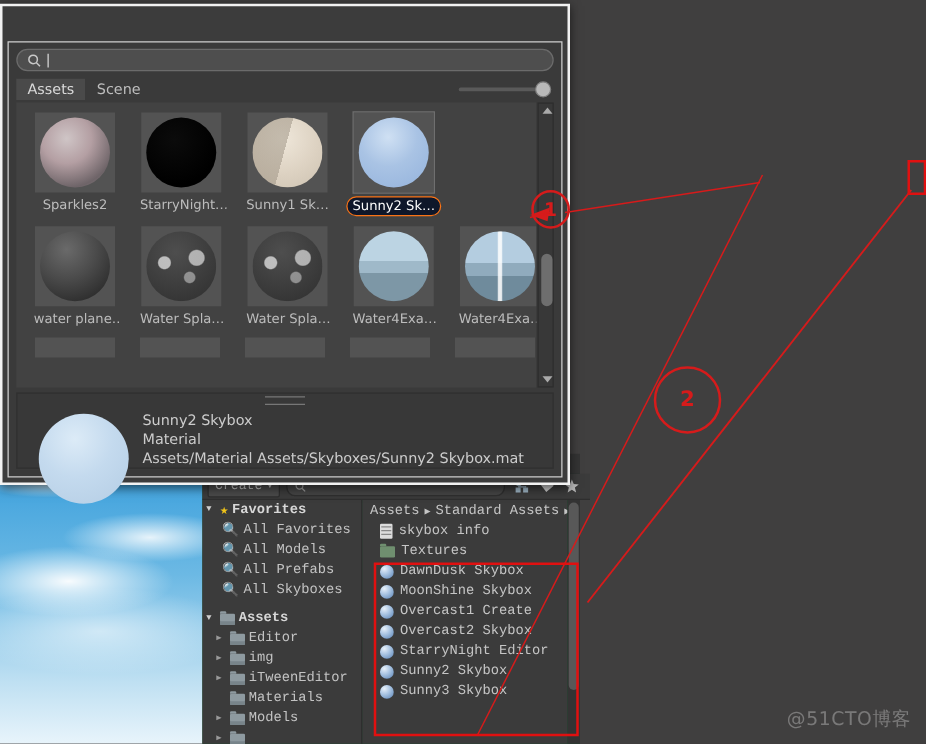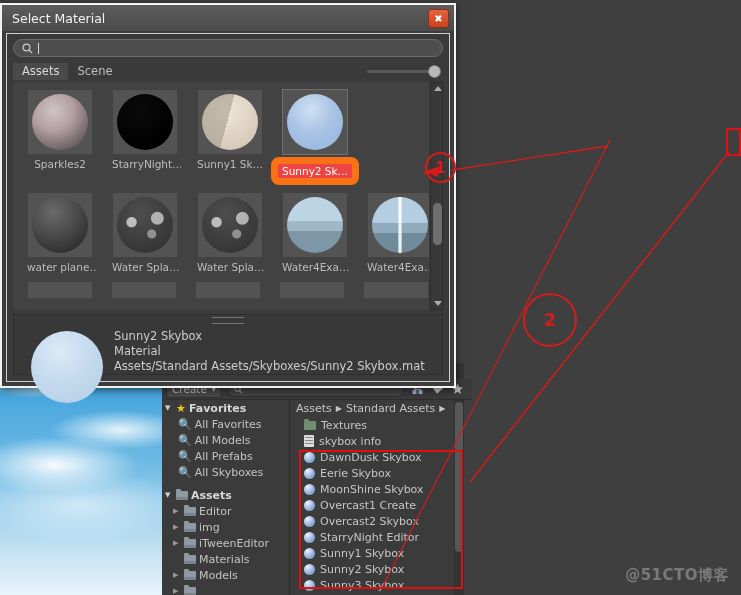--- a/index.html
+++ b/index.html
@@ -23,21 +23,21 @@
       linear-gradient(#3a9fdc 0%, #6cb9e4 40%, #bfe0f2 78%, #e8f4fb 100%);
   }
   #scene-view-top-strip{left:0;top:362px;width:162px;height:10px;background:#2b2b2b;}
 
   
   #inspector{
     left:462px;top:0;width:279px;height:595px;background:#403f3f;
   }
 
   
-  #project-panel{left:162px;top:378px;width:302px;height:217px;background:#14532d;border-top:1px solid #232323;}
+  #project-panel{left:162px;top:378px;width:302px;height:217px;background:#14532d;border-top:1px solid #232323;font-family:Liberation Mono, monospace;}
   #project-tab-strip{position:absolute;left:0;top:-16px;width:302px;height:16px;background:#343434;}
   #project-tab{
     position:absolute;left:4px;top:-16px;height:16px;padding:0 8px 0 6px;
     background:#3b3b3b;color:#c2c2c2;font-size:10.5px;line-height:16px;
     display:flex;align-items:center;gap:4px;
   }
   #proj-toolbar{
     position:absolute;left:0;top:0;width:302px;height:20px;background:#3b3b3b;
     border-bottom:1px solid #2e2e2e;display:flex;align-items:center;padding:0 4px;gap:5px;
   }
@@ -128,21 +128,21 @@
   .scroll-arrow.dn{bottom:3px;border-top:5px solid #aaa;}
 
   .grid-row{display:flex;gap:19px;padding-left:14px;margin-top:8px;}
   .grid-cell{width:66px;display:flex;flex-direction:column;align-items:center;}
   .thumb{width:64px;height:64px;background:#535353;display:flex;align-items:center;justify-content:center;}
   .ball{width:56px;height:56px;border-radius:50%;}
   .cell-label{
     margin-top:3px;font-size:10.5px;color:#bcbcbc;white-space:nowrap;max-width:66px;
     overflow:hidden;text-align:center;padding:1px 4px;border-radius:8px;
   }
-  .cell-label.selected{background:#ef4444;color:#ffffff;border:7px solid #f97316;}
+  .cell-label.selected{background:#0f172a;color:#ffffff;border:1px solid #f97316;}
 
   
   .b-sparkles{background:radial-gradient(circle at 38% 30%, #cfc5c6 0%, #b49fa3 38%, #6e6468 75%, #8f8084 100%);}
   .b-starry{background:radial-gradient(circle at 40% 32%, #0b0b0b 0%, #000 70%);}
   .b-sunny1{background:
       linear-gradient(105deg, rgba(160,150,135,.55) 0 46%, rgba(0,0,0,0) 46%),
       radial-gradient(circle at 42% 30%, #efe7da 0%, #ddd2c2 55%, #cdc2b1 100%);}
   .b-sunny2{background:radial-gradient(circle at 42% 28%, #cfe0f3 0%, #a9c3e4 45%, #93b2dc 100%);}
   .b-sunny3{background:radial-gradient(circle at 42% 28%, #c4d7dc 0%, #a3bcc3 48%, #97b2ba 100%);}
   .b-waterplane{background:radial-gradient(circle at 38% 26%, #6a6a6a 0%, #4a4a4a 45%, #1f1f1f 100%);}
@@ -175,21 +175,21 @@
   #annot-layer{left:0;top:0;width:741px;height:595px;pointer-events:none;}
   .annot-circle{
     border:2px solid #d61b1b;border-radius:50%;
     display:flex;align-items:center;justify-content:center;
     color:#d61b1b;font-size:15px;font-weight:bold;background:transparent;
   }
   .annot-box{border:2px solid #e01010;box-sizing:border-box;background:transparent;}
 
   
   #watermark{
-    right:12px;bottom:10px;color:rgba(255,255,255,.30);font-size:15px;letter-spacing:.5px;font-weight:bold;
+    right:12px;bottom:10px;color:rgba(255,255,255,.30);font-size:15px;letter-spacing:.5px;
   }
 </style>
 </head>
 <body>
 
 <div class="abs" id="scene-view-top-strip"></div>
 <div class="abs" id="scene-view"></div>
 
 <div class="abs" id="inspector">
   
@@ -306,78 +306,64 @@
 
   <div id="proj-right">
     <div id="breadcrumb">
       <span>Assets</span>
       <span style="font-size:8px;">▶</span>
       <span>Standard Assets</span>
       <span style="font-size:8px;">▶</span>
     </div>
     <div>
       <div class="asset-row">
+        <span class="doc-ico"></span>
+        <span>skybox info</span>
+      </div>
+      <div class="asset-row">
         <span class="folder-ico-sm"></span>
         <span>Textures</span>
       </div>
       <div class="asset-row">
-        <span class="doc-ico"></span>
-        <span>skybox info</span>
-      </div>
-      <div class="asset-row">
         <span class="mat-ball"></span>
         <span>DawnDusk Skybox</span>
       </div>
       <div class="asset-row">
         <span class="mat-ball"></span>
-        <span>Eerie Skybox</span>
-      </div>
-      <div class="asset-row">
-        <span class="mat-ball"></span>
         <span>MoonShine Skybox</span>
       </div>
       <div class="asset-row">
         <span class="mat-ball"></span>
         <span>Overcast1 Create</span>
       </div>
       <div class="asset-row">
         <span class="mat-ball"></span>
         <span>Overcast2 Skybox</span>
       </div>
       <div class="asset-row">
         <span class="mat-ball"></span>
         <span>StarryNight Editor</span>
-      </div>
-      <div class="asset-row">
-        <span class="mat-ball"></span>
-        <span>Sunny1 Skybox</span>
       </div>
       <div class="asset-row">
         <span class="mat-ball"></span>
         <span>Sunny2 Skybox</span>
       </div>
       <div class="asset-row">
         <span class="mat-ball"></span>
         <span>Sunny3 Skybox</span>
       </div>
     </div>
   </div>
 
   <div id="proj-scroll">
     <div id="proj-scroll-thumb"></div>
   </div>
 </div>
 
 <div class="abs" id="select-material-dialog">
-  <div id="dlg-titlebar">
-    <span id="dlg-title">Select Material</span>
-    <div id="dlg-close">
-      <span>✖</span>
-    </div>
-  </div>
 
   <div id="dlg-body">
     <div id="dlg-search-wrap">
       <div id="dlg-search">
         <svg width="11" height="11" viewBox="0 0 11 11">
           <circle cx="4.5" cy="4.5" r="3.4" fill="none" stroke="#c8c8c8" stroke-width="1.2"></circle>
           <line x1="7" y1="7" x2="10" y2="10" stroke="#c8c8c8" stroke-width="1.2"></line>
         </svg>
         <div id="dlg-search-caret"></div>
         <span></span>
@@ -480,21 +466,21 @@
       <div id="grid-scroll-thumb"></div>
       <div class="scroll-arrow dn"></div>
     </div>
 
     <div id="preview-panel">
       <div id="preview-grip"></div>
       <div id="preview-ball"></div>
       <div id="preview-text">
         <div>Sunny2 Skybox</div>
         <div>Material</div>
-        <div>Assets/Standard Assets/Skyboxes/Sunny2 Skybox.mat</div>
+        <div>Assets/Material Assets/Skyboxes/Sunny2 Skybox.mat</div>
       </div>
     </div>
   </div>
 </div>
 
 <svg class="abs" id="annot-layer">
 
   <path d="M729 152 L470 482" stroke="#d61b1b" stroke-width="1.5" fill="none"></path>
 
   <path d="M608 146 L452 170" stroke="#d61b1b" stroke-width="1.3" fill="none"></path>

